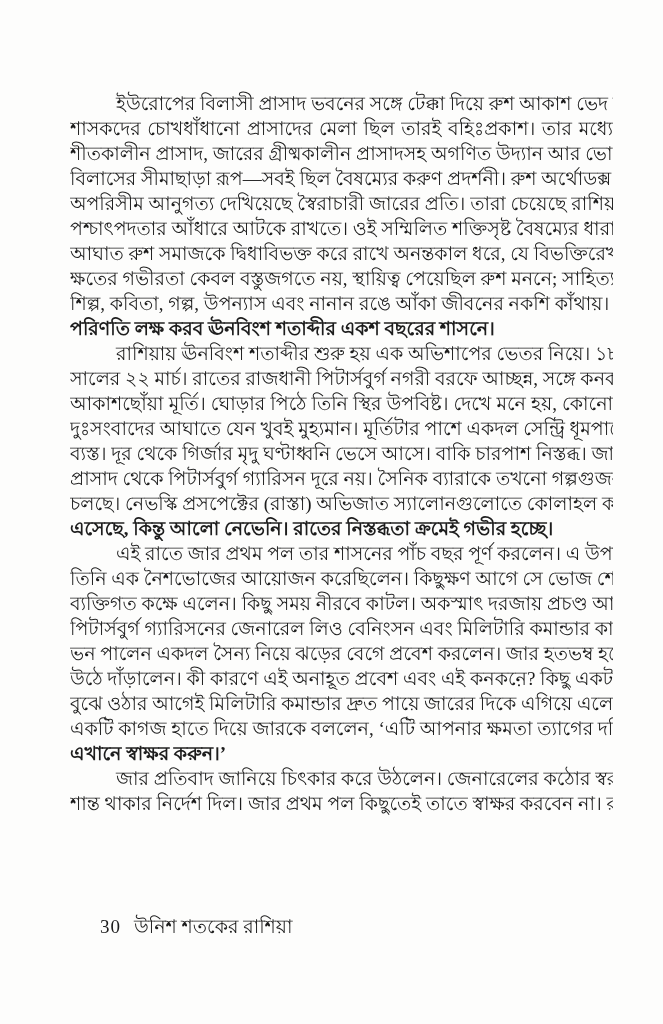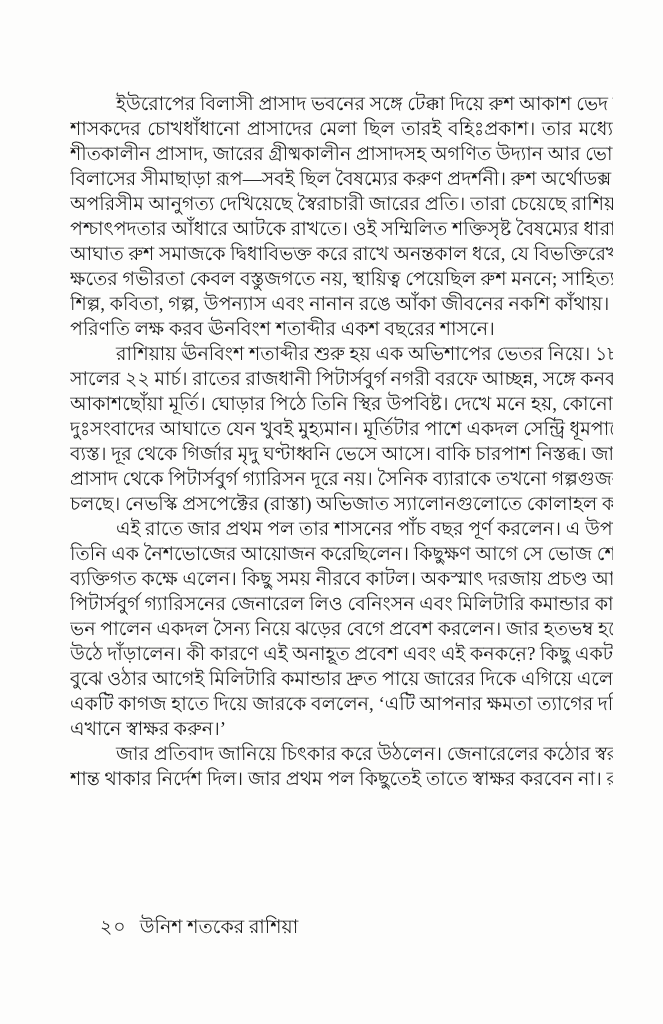--- a/index.html
+++ b/index.html
@@ -33,20 +33,21 @@
     text-align: justify;
     text-align-last: justify;
     overflow: hidden;
     white-space: nowrap;
   }
   .line.first {
     padding-left: 46px;
   }
   .line.end {
     text-align-last: left;
+    font-weight: bold;
   }
   .footer {
     position: absolute;
     left: 70px;
     top: 914px;
     width: 543px;
     font-size: 19px;
     line-height: 25px;
     display: flex;
     align-items: baseline;
@@ -77,34 +78,35 @@
         <div class="line end">পরিণতি লক্ষ করব ঊনবিংশ শতাব্দীর একশ বছরের শাসনে।</div>
       </div>
       <div class="paragraph">
         <div class="line first">রাশিয়ায় ঊনবিংশ শতাব্দীর শুরু হয় এক অভিশাপের ভেতর নিয়ে। ১৮০১</div>
         <div class="line">সালের ২২ মার্চ। রাতের রাজধানী পিটার্সবুর্গ নগরী বরফে আচ্ছন্ন, সঙ্গে কনকনে</div>
         <div class="line">আকাশছোঁয়া মূর্তি। ঘোড়ার পিঠে তিনি স্থির উপবিষ্ট। দেখে মনে হয়, কোনো</div>
         <div class="line">দুঃসংবাদের আঘাতে যেন খুবই মুহ্যমান। মূর্তিটার পাশে একদল সেন্ট্রি ধূমপানে</div>
         <div class="line">ব্যস্ত। দূর থেকে গির্জার মৃদু ঘণ্টাধ্বনি ভেসে আসে। বাকি চারপাশ নিস্তব্ধ। জারের</div>
         <div class="line">প্রাসাদ থেকে পিটার্সবুর্গ গ্যারিসন দূরে নয়। সৈনিক ব্যারাকে তখনো গল্পগুজব</div>
         <div class="line">চলছে। নেভস্কি প্রসপেক্টের (রাস্তা) অভিজাত স্যালোনগুলোতে কোলাহল কমে</div>
+        <div class="line end">এসেছে, কিন্তু আলো নেভেনি। রাতের নিস্তব্ধতা ক্রমেই গভীর হচ্ছে।</div>
       </div>
       <div class="paragraph">
         <div class="line first">এই রাতে জার প্রথম পল তার শাসনের পাঁচ বছর পূর্ণ করলেন। এ উপলক্ষে</div>
         <div class="line">তিনি এক নৈশভোজের আয়োজন করেছিলেন। কিছুক্ষণ আগে সে ভোজ শেষ</div>
         <div class="line">ব্যক্তিগত কক্ষে এলেন। কিছু সময় নীরবে কাটল। অকস্মাৎ দরজায় প্রচণ্ড আঘাত।</div>
         <div class="line">পিটার্সবুর্গ গ্যারিসনের জেনারেল লিও বেনিংসন এবং মিলিটারি কমান্ডার কাউন্ট</div>
         <div class="line">ভন পালেন একদল সৈন্য নিয়ে ঝড়ের বেগে প্রবেশ করলেন। জার হতভম্ব হয়ে</div>
         <div class="line">উঠে দাঁড়ালেন। কী কারণে এই অনাহূত প্রবেশ এবং এই কনকন়ে? কিছু একটা</div>
         <div class="line">বুঝে ওঠার আগেই মিলিটারি কমান্ডার দ্রুত পায়ে জারের দিকে এগিয়ে এলেন।</div>
         <div class="line">একটি কাগজ হাতে দিয়ে জারকে বললেন, ‘এটি আপনার ক্ষমতা ত্যাগের দলিল।</div>
         <div class="line end">এখানে স্বাক্ষর করুন।’</div>
       </div>
       <div class="paragraph">
         <div class="line first">জার প্রতিবাদ জানিয়ে চিৎকার করে উঠলেন। জেনারেলের কঠোর স্বর জারকে</div>
         <div class="line">শান্ত থাকার নির্দেশ দিল। জার প্রথম পল কিছুতেই তাতে স্বাক্ষর করবেন না। রুশ</div>
       </div>
     </div>
   <div class="footer">
-    <span class="page-number">২০</span>
+    <span class="page-number">30</span>
     <span class="book-title">উনিশ শতকের রাশিয়া</span>
   </div>
 </div>
 
 </body></html>

